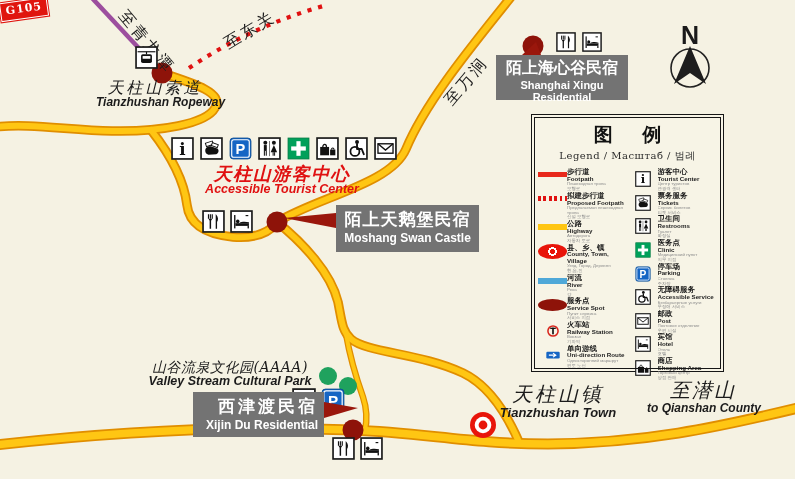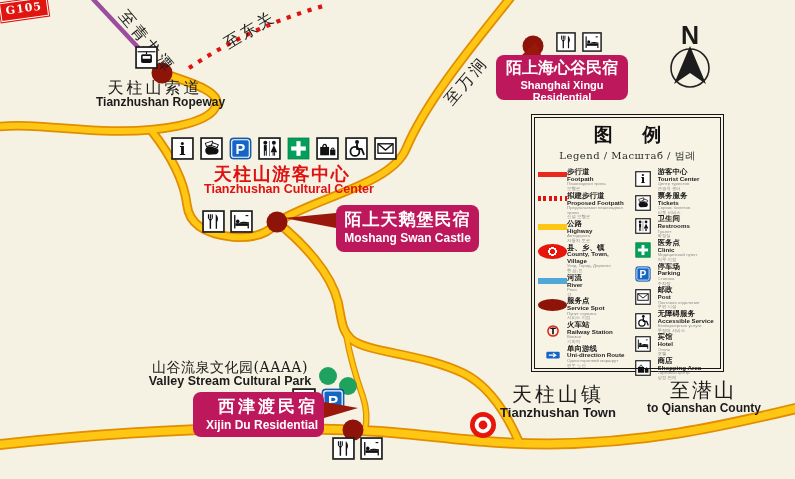--- a/index.html
+++ b/index.html
@@ -2,21 +2,21 @@
 <html><head>
 <meta charset="utf-8">
 <style>
   html,body{margin:0;padding:0;background:#ddd;font-family:"Liberation Sans",sans-serif;}
   .stage{position:relative;width:795px;height:479px;overflow:hidden;background:#F5F2E3;}
   svg.map-canvas{position:absolute;left:0;top:0;z-index:1;}
   
   .plabel{position:absolute;z-index:4;white-space:nowrap;line-height:1.08;color:#1b1b1b;}
   .plabel .zh{font-family:"DejaVu Serif","Liberation Serif",serif;display:block;}
   .plabel .en{display:block;font-weight:600;}
-  .centered{text-align:center;}
+  .centered{text-align:center;font-style:italic;}
   .rot{transform-origin:0 0;}
   #lbl-qlt{left:129px;top:7px;transform:rotate(50deg);font-size:16px;letter-spacing:3px;font-family:"DejaVu Serif",serif;}
   #lbl-dgg{left:221px;top:37px;transform:rotate(-31deg);font-size:16px;letter-spacing:3px;font-family:"DejaVu Serif",serif;}
   #lbl-wj{left:441px;top:97px;transform:rotate(-50deg);font-size:16px;letter-spacing:3px;font-family:"DejaVu Serif",serif;}
   #lbl-ropeway{left:96px;top:79px;width:118px;}
   #lbl-ropeway .zh{font-size:16px;letter-spacing:3px;}
   #lbl-ropeway .en{font-size:12px;}
   #lbl-tourist{left:204px;top:164px;width:156px;color:#E01111;}
   #lbl-tourist .zh{font-size:18px;font-weight:bold;letter-spacing:1.5px;}
   #lbl-tourist .en{font-size:12.5px;font-weight:bold;}
@@ -29,21 +29,21 @@
   #lbl-town{left:499px;top:384px;width:118px;}
   #lbl-town .zh{font-size:20px;letter-spacing:3px;}
   #lbl-town .en{font-size:13px;}
   #lbl-qianshan{left:647px;top:380px;width:112px;}
   #lbl-qianshan .zh{font-size:20px;letter-spacing:2px;}
   #lbl-qianshan .en{font-size:12px;}
   #route-shield{left:522px;top:435px;width:46px;height:17px;transform:rotate(-8deg);background:#E0150E;
     border:1.3px solid #fff;box-shadow:0 0 0 1px #E0150E;color:#fff;text-align:center;
     font-family:"DejaVu Serif",serif;font-size:11px;font-weight:bold;letter-spacing:1px;line-height:15px;z-index:5;}
   
-  .callout{position:absolute;z-index:5;background:#be185d;border-radius:8px;color:#fff;text-align:center;
+  .callout{position:absolute;z-index:5;background:#737373;border-radius:0;color:#fff;text-align:center;
     box-sizing:border-box;padding:3px 6px 0;}
   .callout .zh{display:block;font-weight:bold;}
   .callout .en{display:block;font-weight:600;}
   .tail{position:absolute;width:0;height:0;border-style:solid;}
   #co-moshang{left:336px;top:205px;width:143px;height:47px;}
   #co-moshang .zh{font-size:17px;letter-spacing:1px;}
   #co-moshang .en{font-size:12px;}
   #co-moshang .tail{right:100%;top:8px;border-width:5px 52px 10px 0;border-color:transparent #9A170C transparent transparent;}
   #co-shanghai{left:496px;top:55px;width:132px;height:45px;}
   #co-shanghai .zh{font-size:16px;}
@@ -226,21 +226,21 @@
   <div class="plabel rot" id="lbl-qlt">至青龙潭</div>
   <div class="plabel rot" id="lbl-dgg">至东关</div>
   <div class="plabel rot" id="lbl-wj">至万涧</div>
 
   <div class="plabel centered" id="lbl-ropeway">
     <span class="zh">天柱山索道</span>
     <span class="en">Tianzhushan Ropeway</span>
   </div>
   <div class="plabel centered" id="lbl-tourist">
     <span class="zh">天柱山游客中心</span>
-    <span class="en">Tianzhushan Cultural Center</span>
+    <span class="en">Accessible Tourist Center</span>
   </div>
   <div class="plabel centered" id="lbl-valley">
     <span class="zh">山谷流泉文化园(AAAA)</span>
     <span class="en">Valley Stream Cultural Park</span>
   </div>
   <div class="plabel centered" id="lbl-town">
     <span class="zh">天柱山镇</span>
     <span class="en">Tianzhushan Town</span>
   </div>
   <div class="plabel centered" id="lbl-qianshan">
@@ -493,48 +493,48 @@
               <span class="lg-zh">停车场</span>
               <span class="lg-en">Parking</span>
               <span class="lg-ru">Стоянка</span>
               <span class="lg-kr">주차장</span>
             </span>
           </div>
 
           <div class="lg-row">
             <span class="lg-sample">
               <svg viewBox="0 0 22 22">
+                <use href="#i-wheelchair"></use>
+              </svg>
+            </span>
+            <span class="lg-text">
+              <span class="lg-zh">无障碍服务</span>
+              <span class="lg-en">Accessible Service</span>
+              <span class="lg-ru">Безбарьерные услуги</span>
+              <span class="lg-kr">무장애 서비스</span>
+            </span>
+          </div>
+
+          <div class="lg-row">
+            <span class="lg-sample">
+              <svg viewBox="0 0 22 22">
                 <use href="#i-mail"></use>
               </svg>
             </span>
             <span class="lg-text">
               <span class="lg-zh">邮政</span>
               <span class="lg-en">Post</span>
               <span class="lg-ru">Почтовое отделение</span>
               <span class="lg-kr">우편 시설</span>
             </span>
           </div>
 
           <div class="lg-row">
             <span class="lg-sample">
               <svg viewBox="0 0 22 22">
-                <use href="#i-wheelchair"></use>
-              </svg>
-            </span>
-            <span class="lg-text">
-              <span class="lg-zh">无障碍服务</span>
-              <span class="lg-en">Accessible Service</span>
-              <span class="lg-ru">Безбарьерные услуги</span>
-              <span class="lg-kr">무장애 서비스</span>
-            </span>
-          </div>
-
-          <div class="lg-row">
-            <span class="lg-sample">
-              <svg viewBox="0 0 22 22">
                 <use href="#i-hotel"></use>
               </svg>
             </span>
             <span class="lg-text">
               <span class="lg-zh">宾馆</span>
               <span class="lg-en">Hotel</span>
               <span class="lg-ru">Отель</span>
               <span class="lg-kr">호텔</span>
             </span>
           </div>

